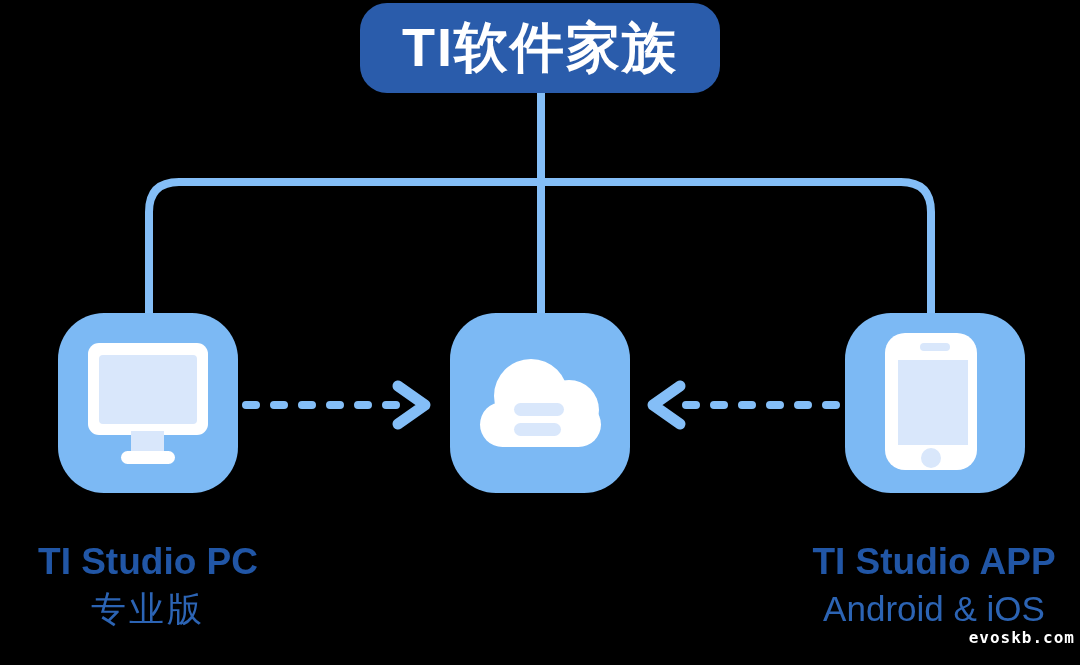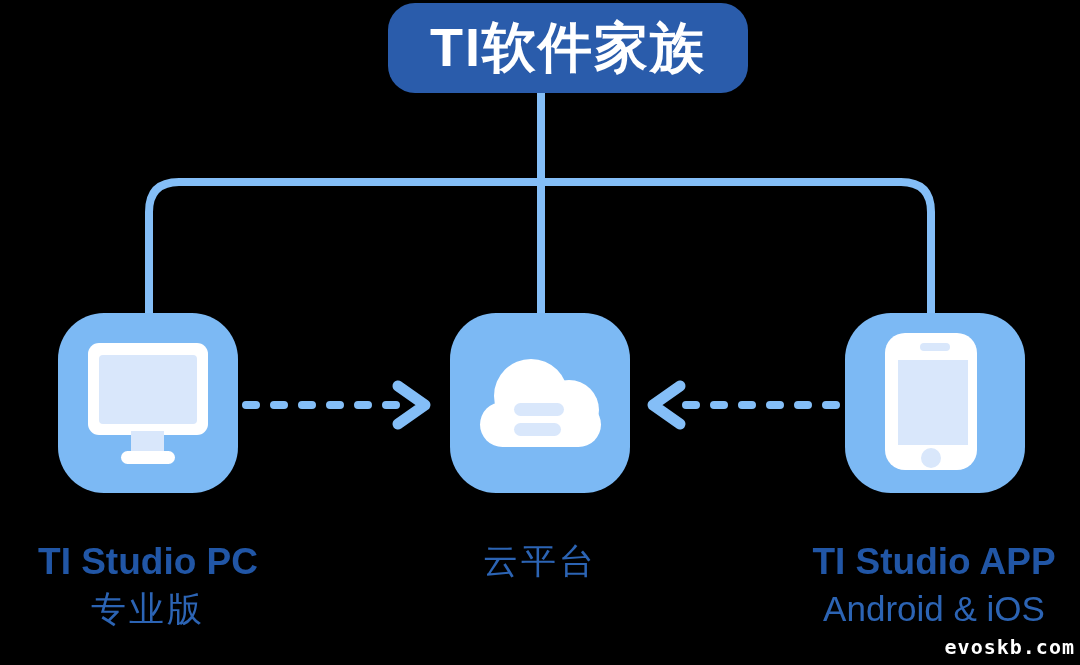--- a/index.html
+++ b/index.html
@@ -25,21 +25,20 @@
     position: absolute;
     left: 360px;
     top: 3px;
     width: 360px;
     height: 90px;
     background: #2a5cab;
     border-radius: 27px;
     display: flex;
     align-items: center;
     justify-content: center;
-    margin-left: 28px;
   }
   .header-box .header-title {
     color: #ffffff;
     font-size: 54px;
     font-weight: 700;
     letter-spacing: 2px;
     white-space: nowrap;
   }
   .node {
     position: absolute;
@@ -73,24 +72,24 @@
     font-size: 35px;
     font-weight: 500;
     color: #2c64b4;
     line-height: 46px;
     letter-spacing: 3px;
     white-space: nowrap;
   }
   .watermark {
     position: absolute;
     right: 5px;
-    bottom: 6px;
+    bottom: 18px;
     color: #ffffff;
     font-family: "DejaVu Sans Mono", "Liberation Mono", monospace;
-    font-size: 20px;
+    font-size: 16px;
     font-weight: 700;
     letter-spacing: 1px;
   }
 </style>
 </head>
 <body>
 
 <div class="canvas">
 
   <svg class="connector-svg" viewBox="0 0 1080 665" xmlns="http://www.w3.org/2000/svg">
@@ -137,21 +136,20 @@
       <circle cx="86" cy="145" r="10" fill="#d9e7fb"></circle>
     </svg>
   </div>
 
   <div class="label-block label-pc">
     <div class="node-title">TI Studio PC</div>
     <div class="node-subtitle">专业版</div>
   </div>
 
   <div class="label-block label-cloud">
-    <div class="node-subtitle">云平台</div>
   </div>
 
   <div class="label-block label-app">
     <div class="node-title">TI Studio APP</div>
     <div class="node-subtitle" style="letter-spacing:0;font-weight:400;">Android &amp; iOS</div>
   </div>
 
   <div class="watermark">evoskb.com</div>
 
 </div>

